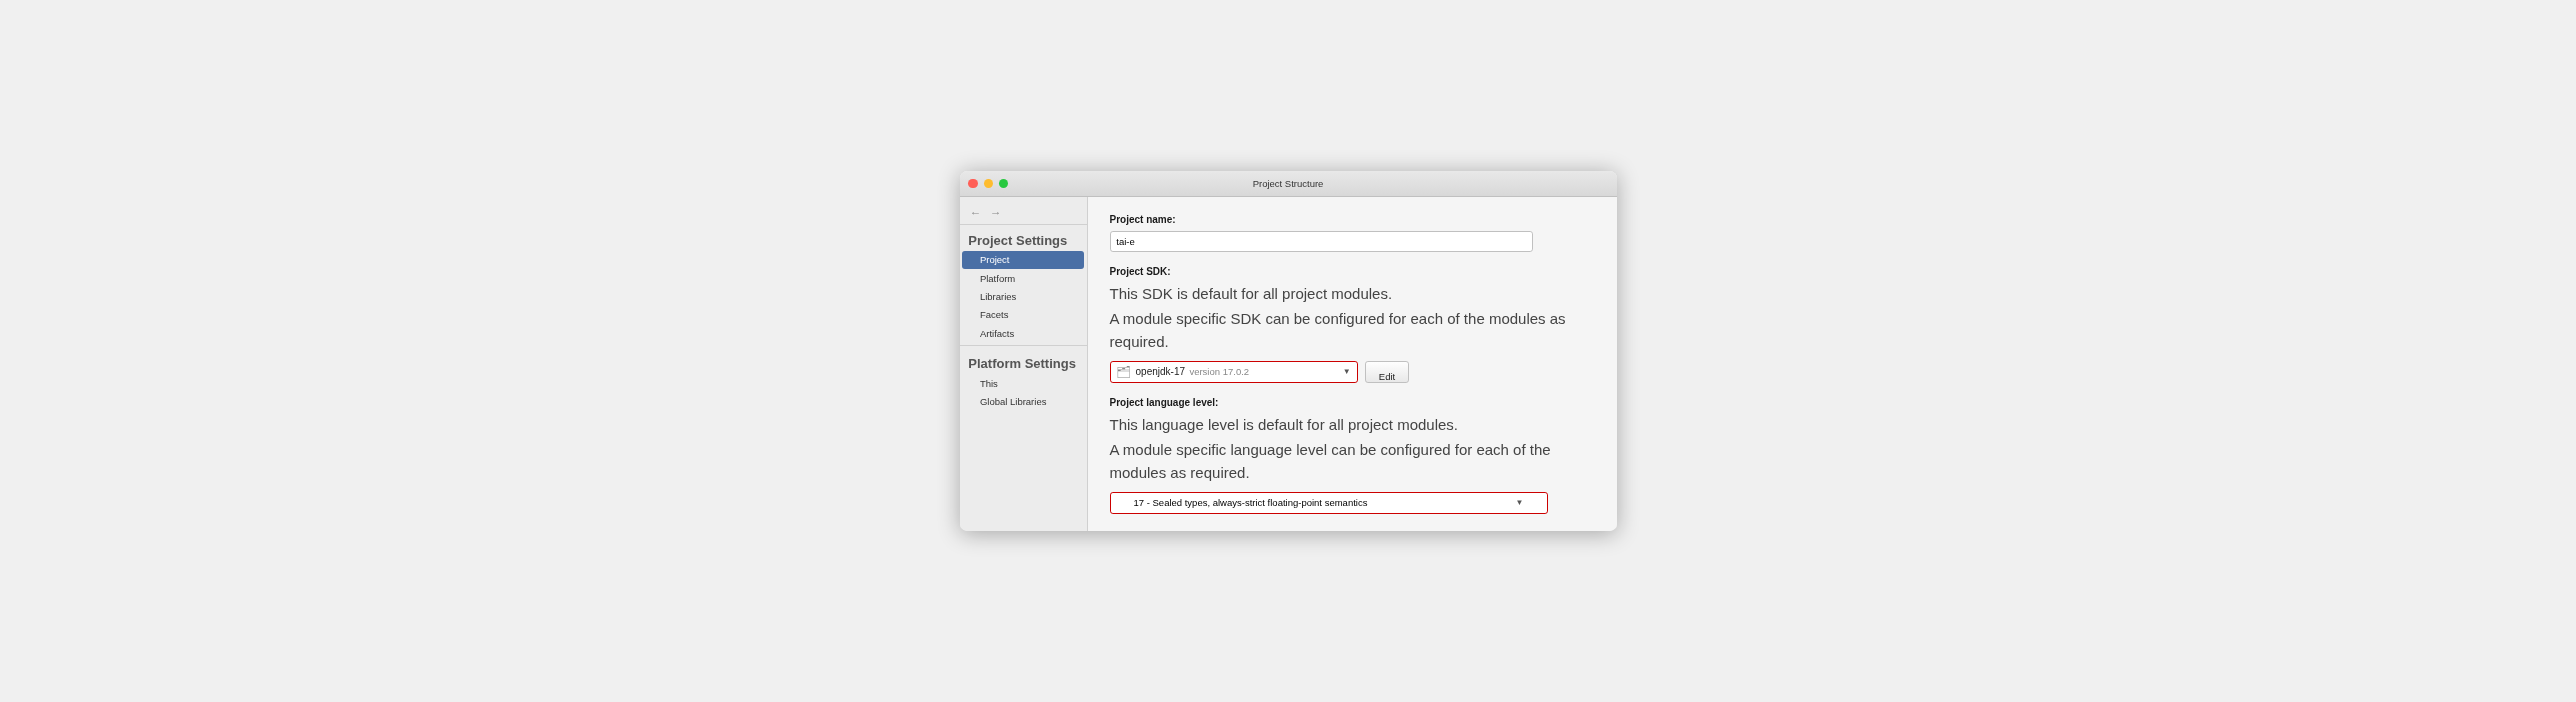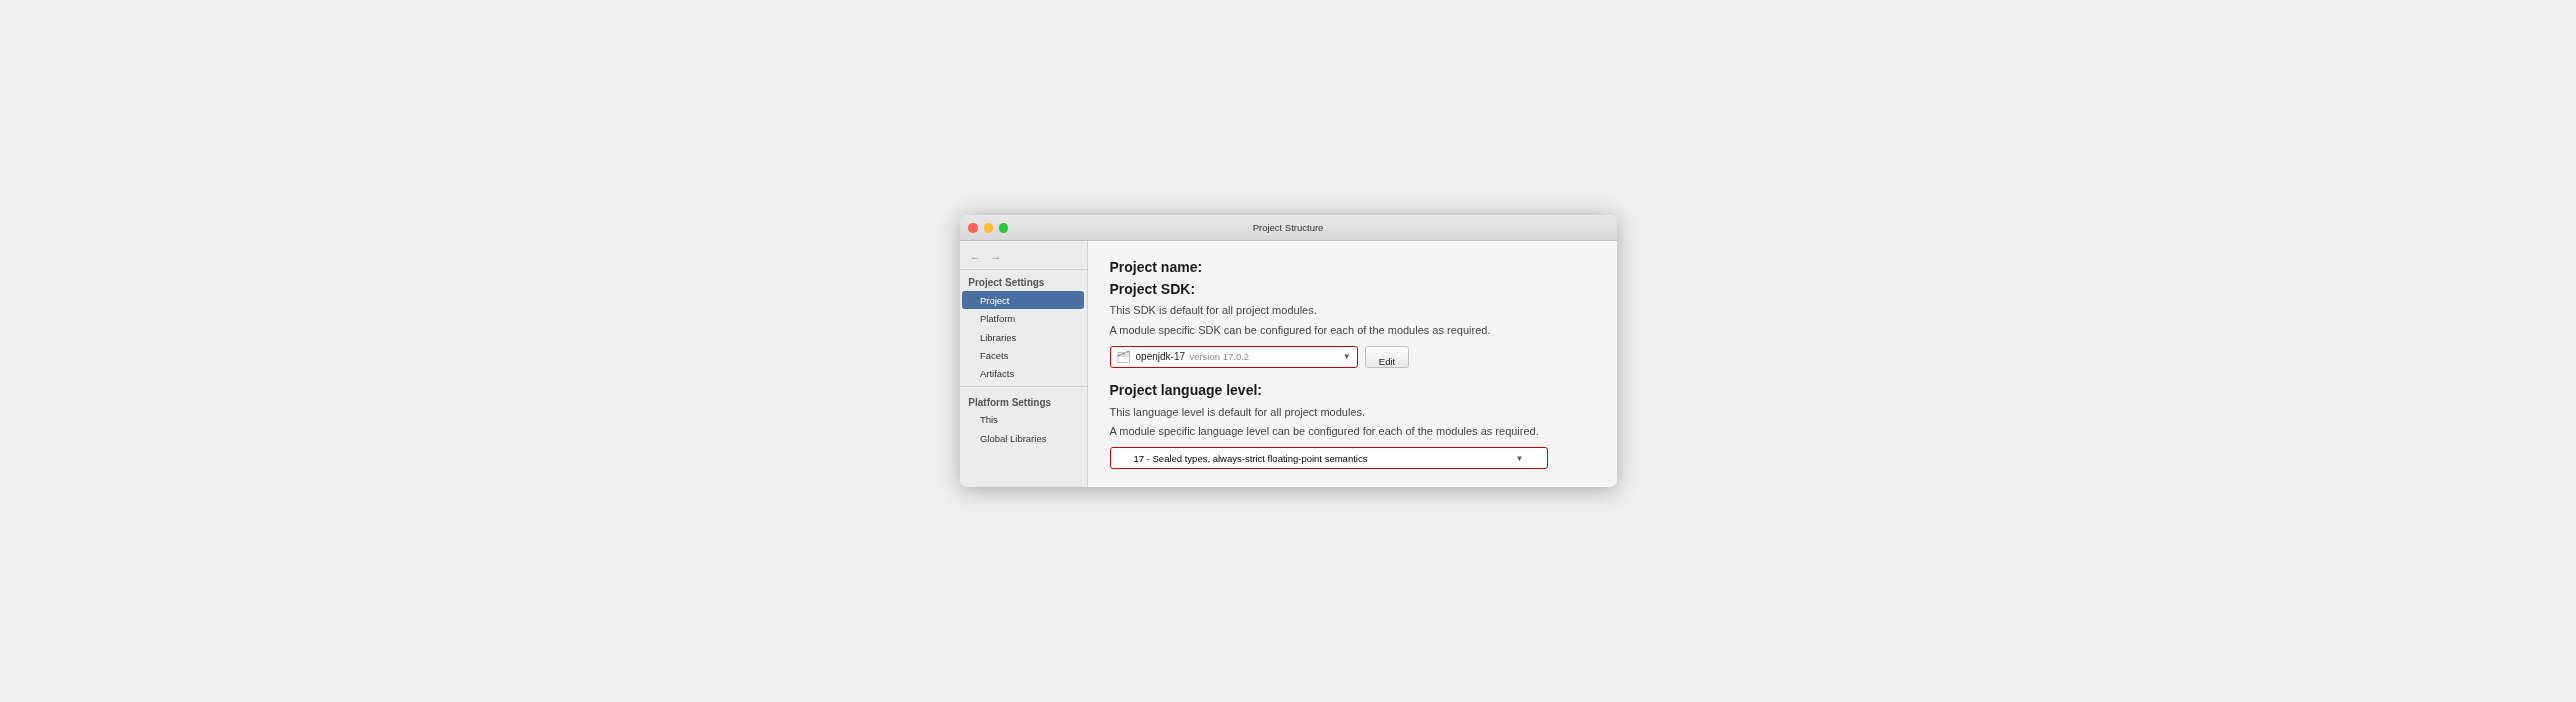--- a/index.html
+++ b/index.html
@@ -89,21 +89,21 @@
     .nav-btn {
       background: none;
       border: none;
       font-size: 11.7px;
       color: #888;
       cursor: pointer;
       padding: 1.5px 2.9px;
     }
 
     .section-header {
-      font-size: 10px;
+      font-size: 13px;
       font-weight: 600;
       color: #555;
       padding: 7.3px 8.8px 2.9px 8.8px;
     }
 
     .sidebar-item {
       padding: 3.7px 10.2px 3.7px 20.4px;
       font-size: 9.5px;
       color: #333;
       cursor: pointer;
@@ -118,39 +118,39 @@
     }
 
     .main-panel {
       flex: 1;
       padding: 17.5px 22px;
       background: #f5f5f5;
       overflow-y: auto;
     }
 
     .field-label {
-      font-size: 14px;
+      font-size: 10px;
       font-weight: 700;
       margin-bottom: 5.8px;
       color: #1a1a1a;
     }
 
     .text-input {
       width: 423px;
       height: 20.4px;
       border: 0.7px solid #c0c0c0;
       border-radius: 2.9px;
       background: white;
       padding: 0 5.8px;
       font-size: 9.5px;
       margin-bottom: 14.6px;
     }
 
     .section-description {
-      font-size: 11px;
+      font-size: 15px;
       color: #444;
       margin-bottom: 2.9px;
       line-height: 1.5;
     }
 
     .sdk-row {
       display: flex;
       align-items: center;
       gap: 7.3px;
       margin-top: 7.3px;
@@ -275,20 +275,21 @@
       <div class="sidebar-item">
         <span>This</span>
       </div>
       <div class="sidebar-item">
         <span>Global Libraries</span>
       </div>
     </div>
 
     <div class="main-panel">
       <div class="field-label">Project name:</div>
+      <input class="text-input" type="text" value="tai-e" style="">
 
       <div class="field-label">Project SDK:</div>
       <div class="section-description">This SDK is default for all project modules.</div>
       <div class="section-description">A module specific SDK can be configured for each of the modules as required.</div>
 
       <div class="sdk-row">
         <div class="sdk-dropdown">
           <div class="sdk-dropdown-inner">
             <span class="sdk-icon">🗂</span>
             <span class="sdk-name">openjdk-17</span>

